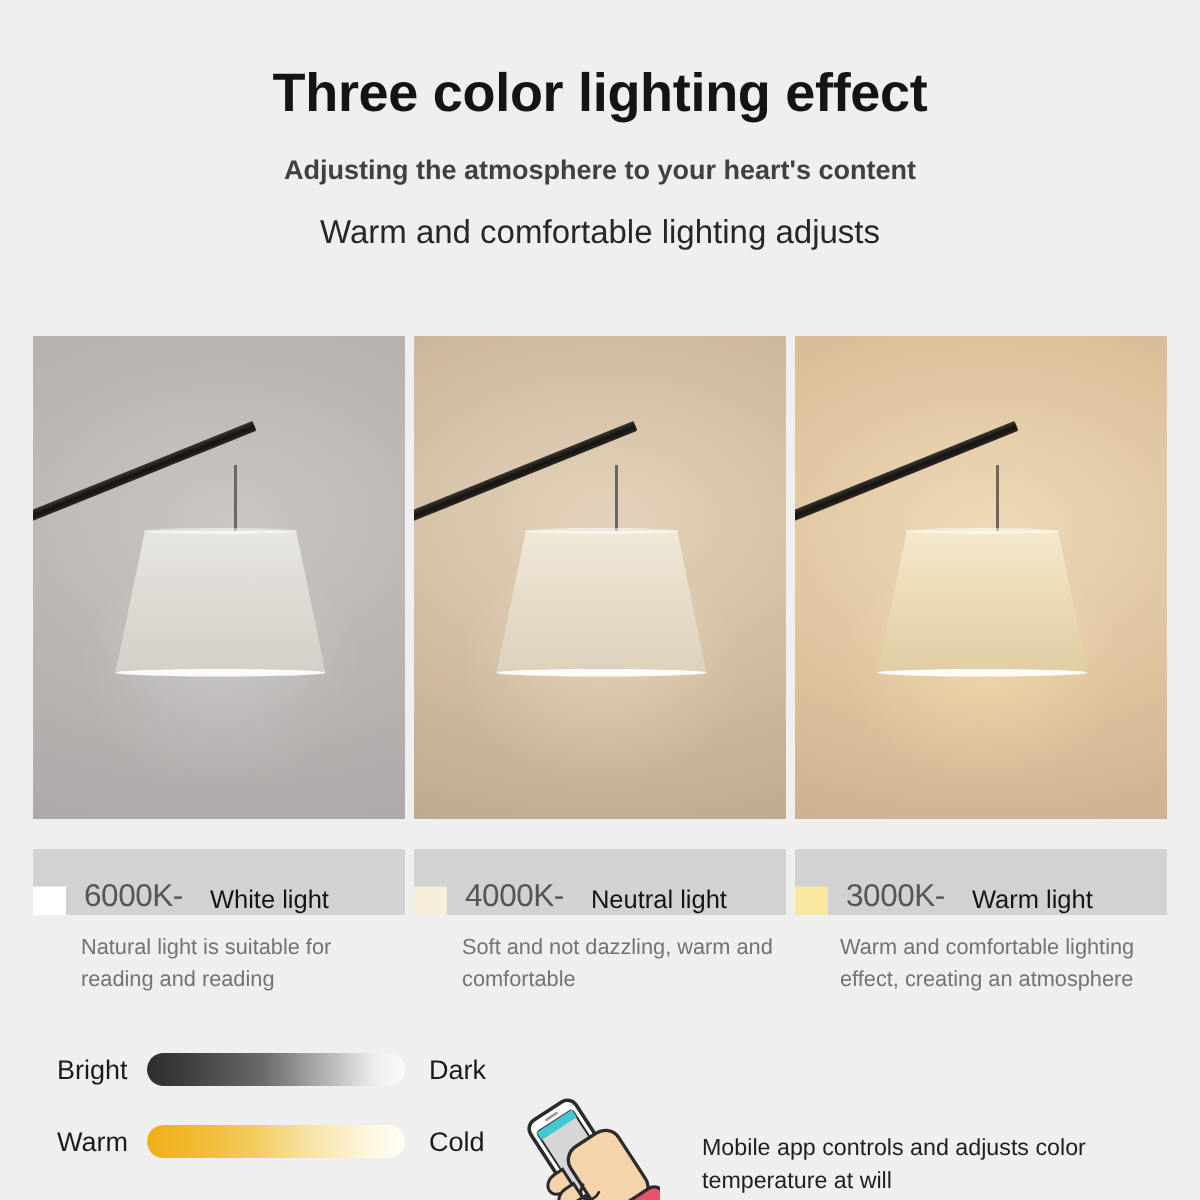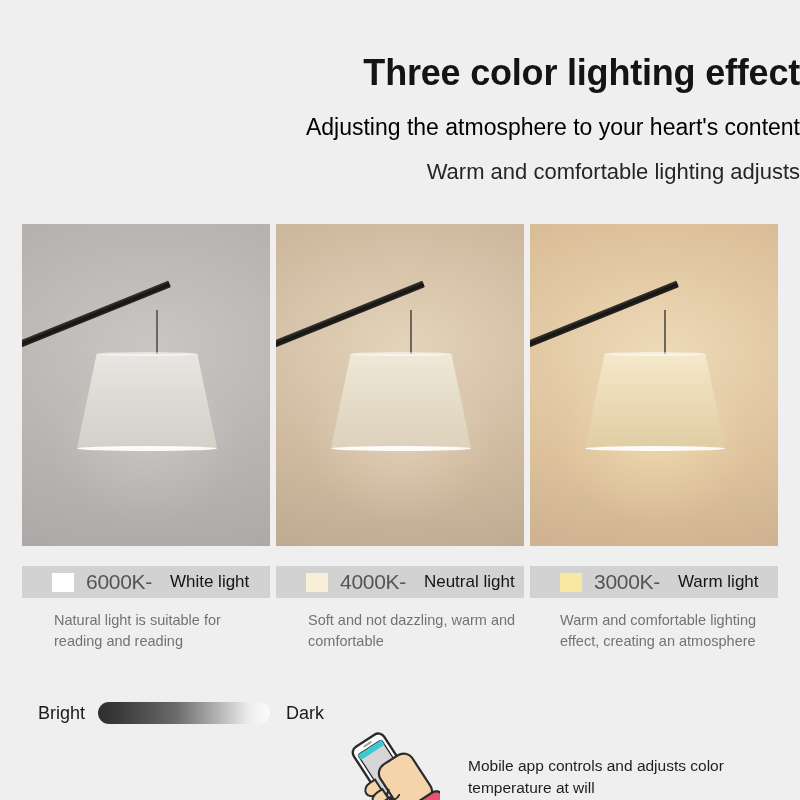--- a/index.html
+++ b/index.html
@@ -11,36 +11,36 @@
     height: 800px;
     background: #f0eff0;
     font-family: "Liberation Sans", sans-serif;
     color: #1a1a1a;
     overflow: hidden;
     position: relative;
   }
 
   
   .header {
-    text-align: right;
-    padding-top: 53px;
+    text-align: center;
+    padding-top: 42px;
   }
   .title {
     font-size: 36px;
     font-weight: bold;
     letter-spacing: -0.2px;
     color: #141414;
     margin: 0;
     line-height: 1.1;
   }
   .subtitle-1 {
-    font-size: 23px;
-    color: #000000;
+    font-size: 18px;
+    color: #404040;
     margin: 22px 0 0 0;
-    font-weight: normal;
+    font-weight: bold;
     line-height: 1.1;
   }
   .subtitle-2 {
     font-size: 22px;
     color: #262626;
     margin: 20px 0 0 0;
     font-weight: normal;
     line-height: 1.1;
   }
 
@@ -159,25 +159,24 @@
   .glow-neutral {
     background: radial-gradient(ellipse at 50% 45%, rgba(255,244,220,0.26) 0%, rgba(255,244,220,0.0) 70%);
   }
   .glow-cool {
     background: radial-gradient(ellipse at 50% 45%, rgba(255,255,255,0.18) 0%, rgba(255,255,255,0.0) 70%);
   }
 
   
   .label-bar {
     margin-top: 20px;
-    height: 32px;
+    height: 44px;
     background: #d2d2d2;
     display: flex;
-    align-items: center;
-    padding-left: 30px;
+    align-items: flex-end;
     box-sizing: border-box;
   }
   .swatch {
     width: 22px;
     height: 19px;
     flex: none;
     margin-right: 12px;
   }
   .kelvin {
     font-size: 21px;
@@ -322,20 +321,25 @@
 </div>
 
 <div class="sliders">
 
   <div class="slider-row">
     <span class="slider-label left">Bright</span>
     <div class="bar bar-bright"></div>
     <span class="slider-label right">Dark</span>
   </div>
 
+  <div class="slider-row">
+    <span class="slider-label left">Warm</span>
+    <div class="bar bar-warm"></div>
+    <span class="slider-label right">Cold</span>
+  </div>
 
 </div>
 
 <div class="app-note">
   <div class="phone-icon">
     <svg width="100" height="100" viewBox="0 0 100 100" aria-hidden="true">
       <g transform="rotate(-33 50 50)">
 
         <rect x="31" y="6" width="36" height="62" rx="7" ry="7" fill="#ffffff" stroke="#2b2b2b" stroke-width="2.4"></rect>
 

